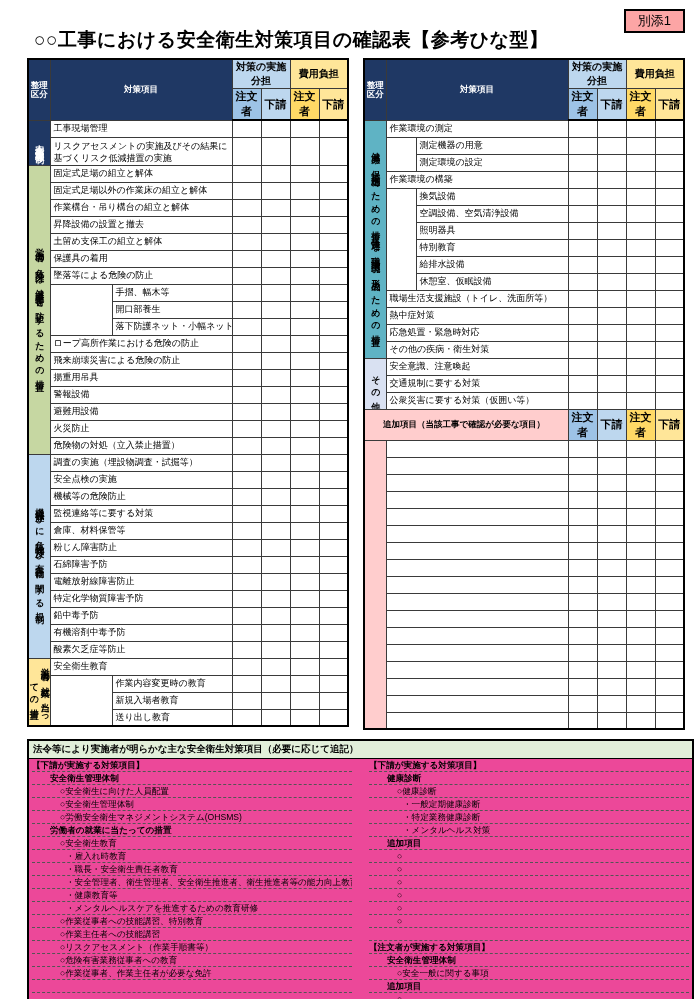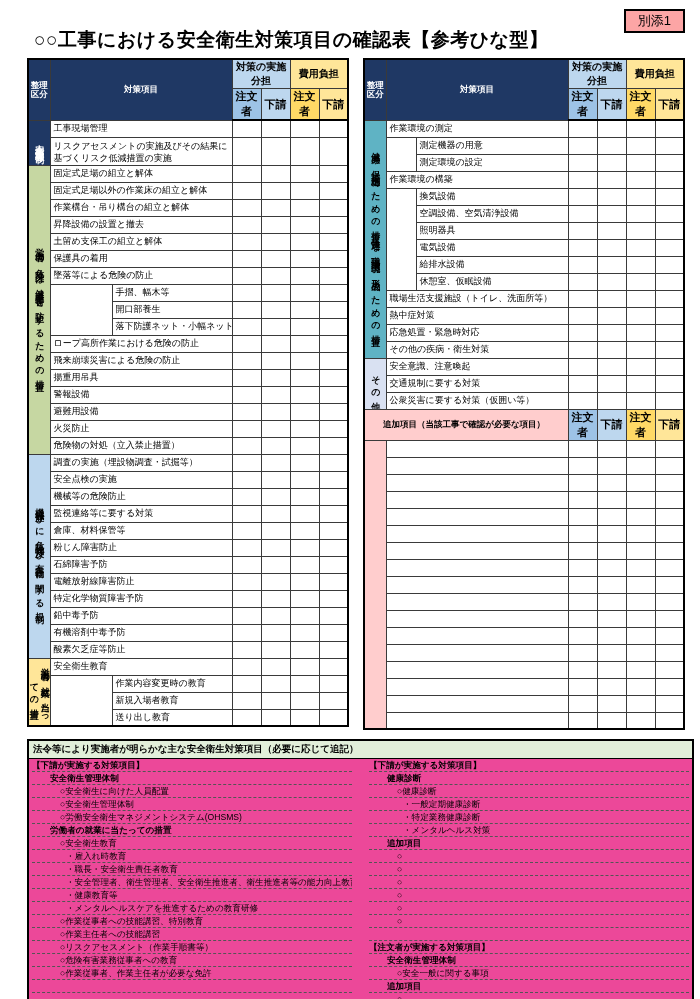--- a/index.html
+++ b/index.html
@@ -449,21 +449,21 @@
           <td class="chk"></td>
         </tr>
         <tr>
           <td class="item">照明器具</td>
           <td class="chk"></td>
           <td class="chk"></td>
           <td class="chk"></td>
           <td class="chk"></td>
         </tr>
         <tr>
-          <td class="item">電気設備</td>
+          <td class="item">特別教育</td>
           <td class="chk"></td>
           <td class="chk"></td>
           <td class="chk"></td>
           <td class="chk"></td>
         </tr>
         <tr>
           <td class="item">給排水設備</td>
           <td class="chk"></td>
           <td class="chk"></td>
           <td class="chk"></td>

